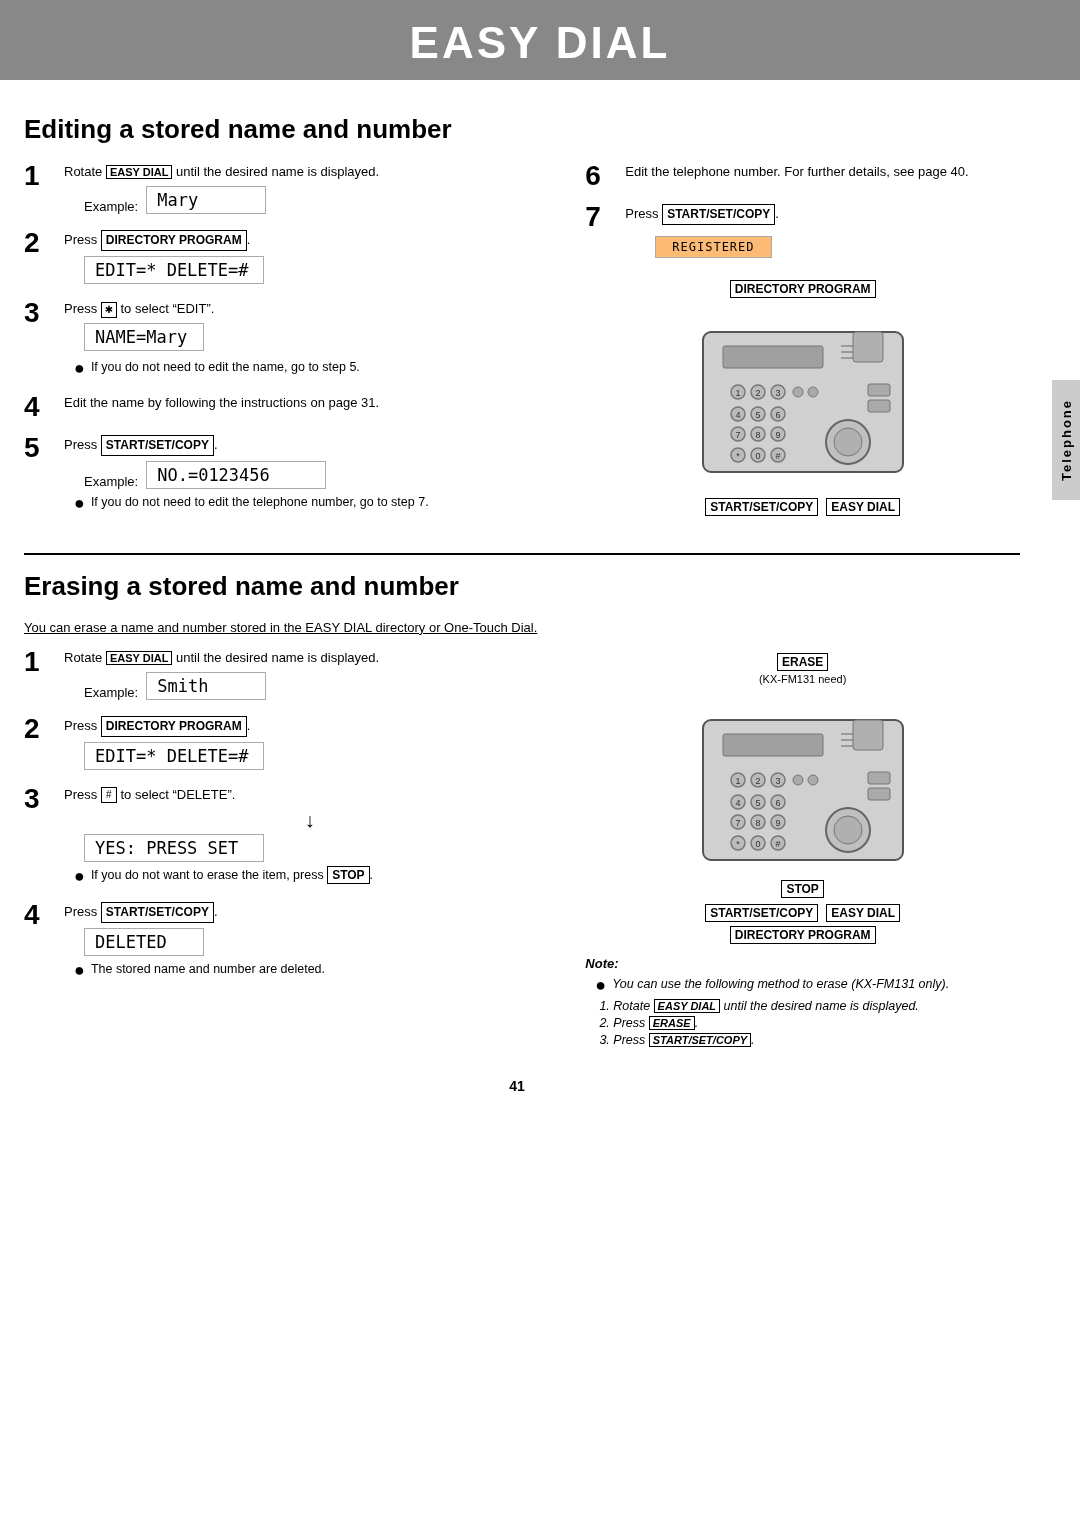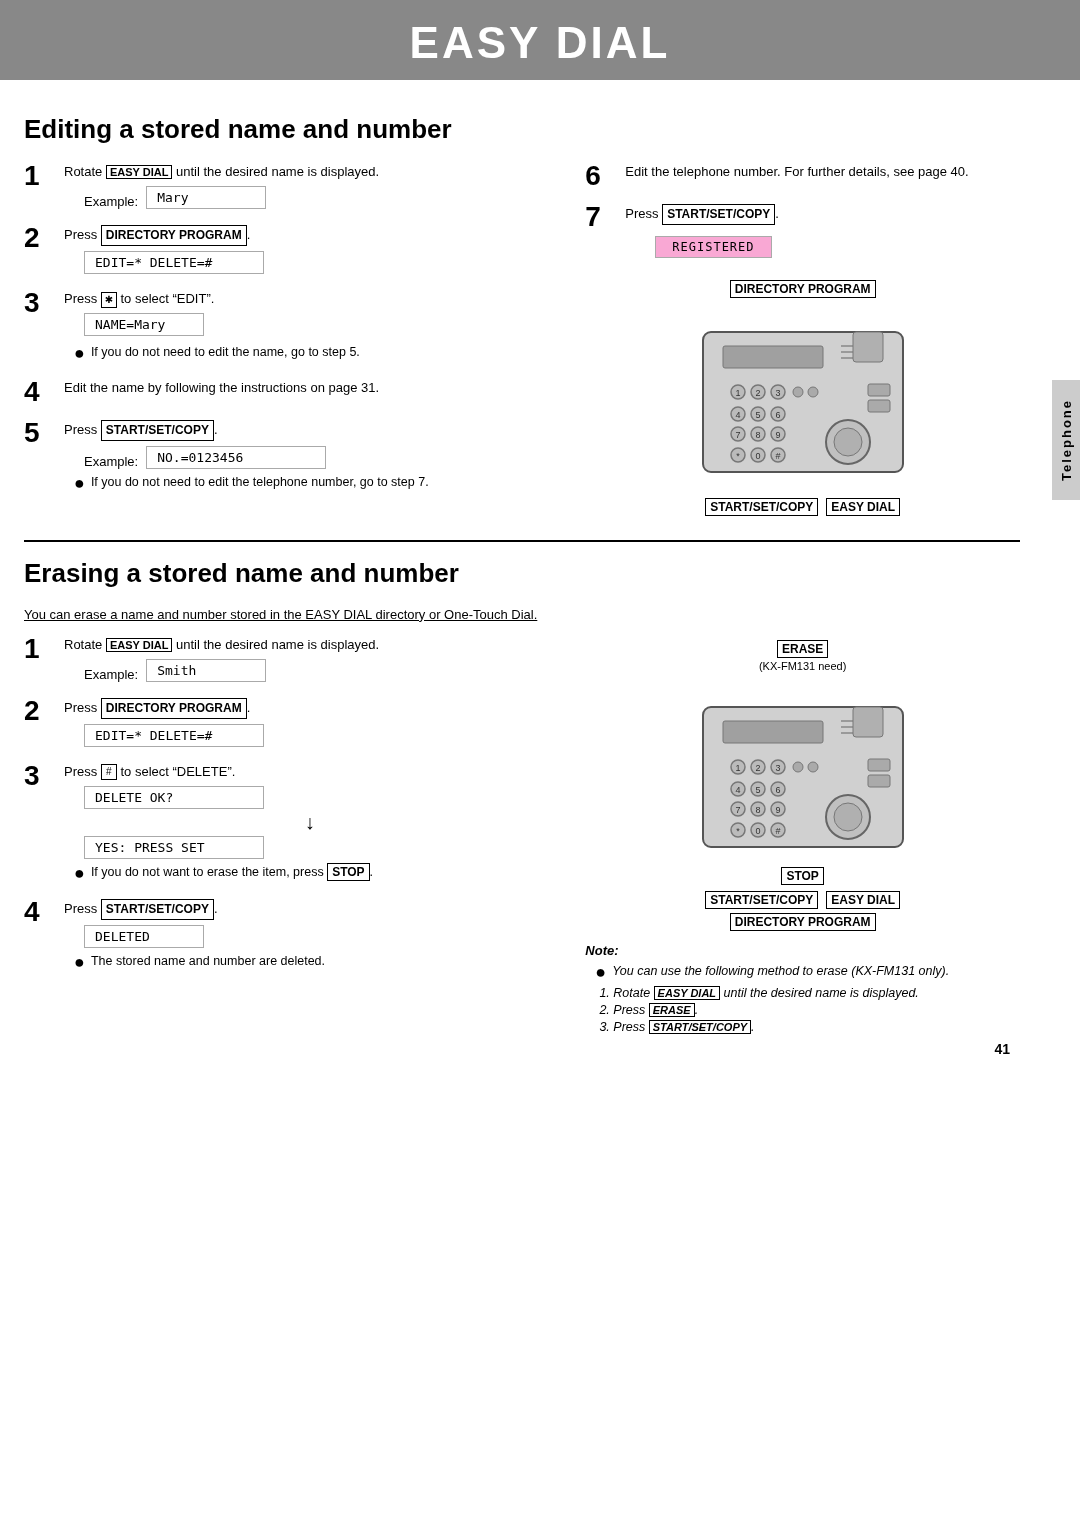--- a/index.html
+++ b/index.html
@@ -92,21 +92,21 @@
       margin-bottom: 5px;
       line-height: 1.4;
     }
 
     
     .display-box {
       display: inline-block;
       border: 1.5px solid #aaa;
       padding: 3px 10px;
       font-family: monospace;
-      font-size: 13px;
+      font-size: 17px;
       background: #fff;
       min-width: 120px;
     }
     .display-box-wide {
       min-width: 180px;
     }
 
     .example-row {
       display: flex;
       align-items: flex-end;
@@ -150,21 +150,21 @@
     
     .device-area {
       margin-top: 10px;
     }
 
     .registered-box {
       border: 1.5px solid #aaa;
       padding: 3px 16px;
       font-family: monospace;
       font-size: 12px;
-      background: #f9a8d4;
+      background: #fdba74;
       display: inline-block;
       margin: 6px 0 6px 30px;
       letter-spacing: 1px;
     }
 
     
     .diagram-labels {
       display: flex;
       justify-content: center;
       gap: 8px;
@@ -194,24 +194,24 @@
     .note-section {
       margin-top: 12px;
       font-style: italic;
     }
     .note-bold {
       font-weight: bold;
       font-size: 13px;
     }
 
     .page-num {
-      text-align: right;
+      text-align: center;
       font-size: 14px;
       font-weight: bold;
-      margin-top: 4px;
+      margin-top: 28px;
       padding-right: 10px;
     }
 
     
     .hash-key {
       border: 1.5px solid #000;
       display: inline-flex;
       align-items: center;
       justify-content: center;
       width: 16px;
@@ -430,23 +430,20 @@
           </div>
         </div>
       </div>
 
       <div class="step">
         <div class="step-num">3</div>
         <div class="step-content">
           <p>
             Press <span class="hash-key">#</span> to select “DELETE”.
           </p>
-          <div style="margin: 4px 0 2px 20px;">
-            <span class="display-box display-box-wide">DELETE OK?</span>
-          </div>
           <div class="arrow-down">↓</div>
           <div style="margin: 2px 0 4px 20px;">
             <span class="display-box display-box-wide">YES: PRESS SET</span>
           </div>
           <div class="bullet-note">
             <span class="bullet-dot">●</span>
             <span>If you do not want to erase the item, press <span class="stop-key">STOP</span>.</span>
           </div>
         </div>
       </div>

